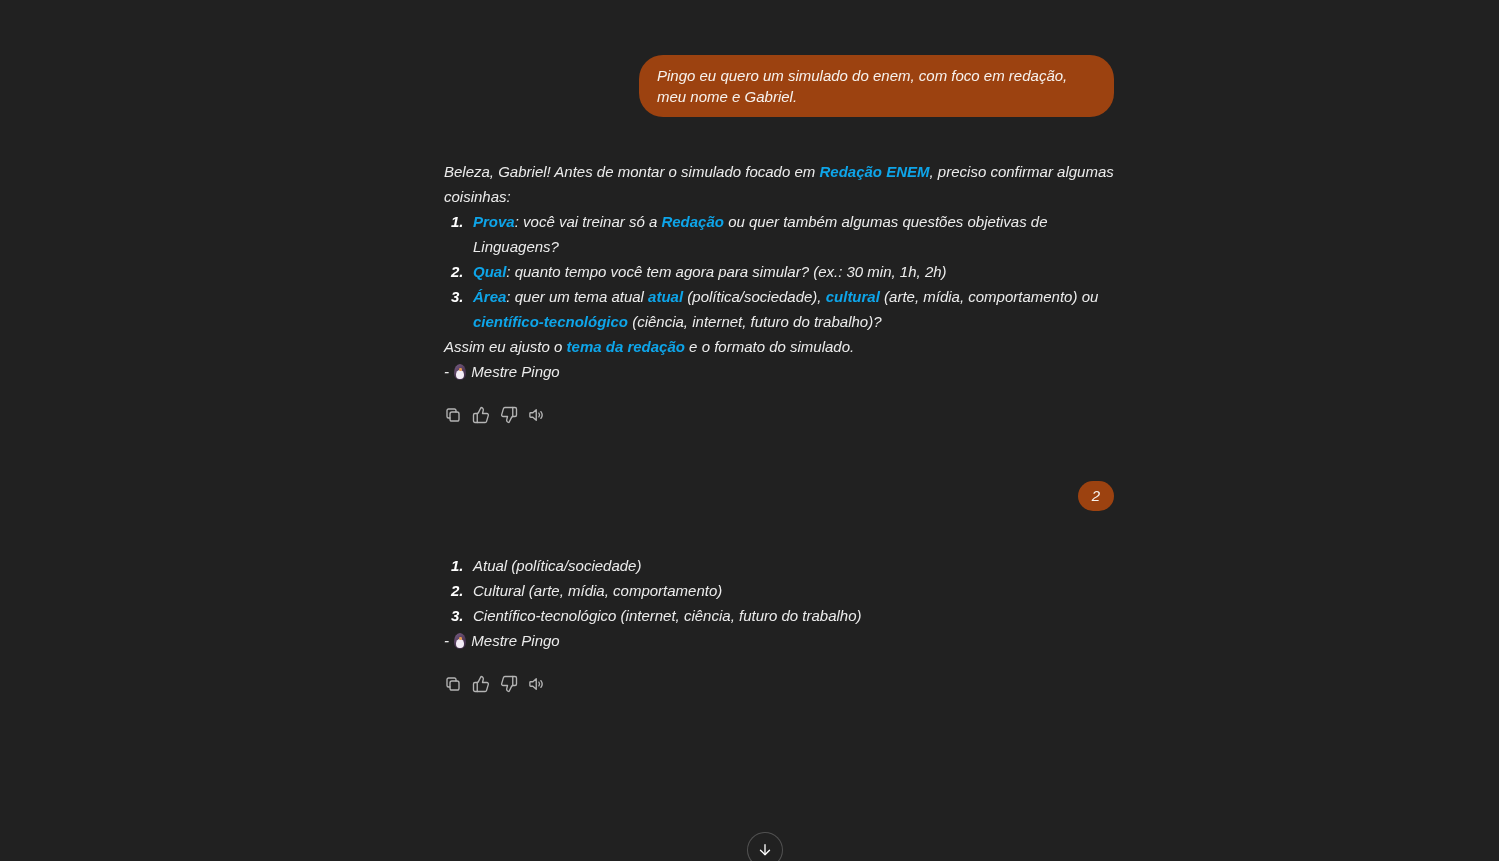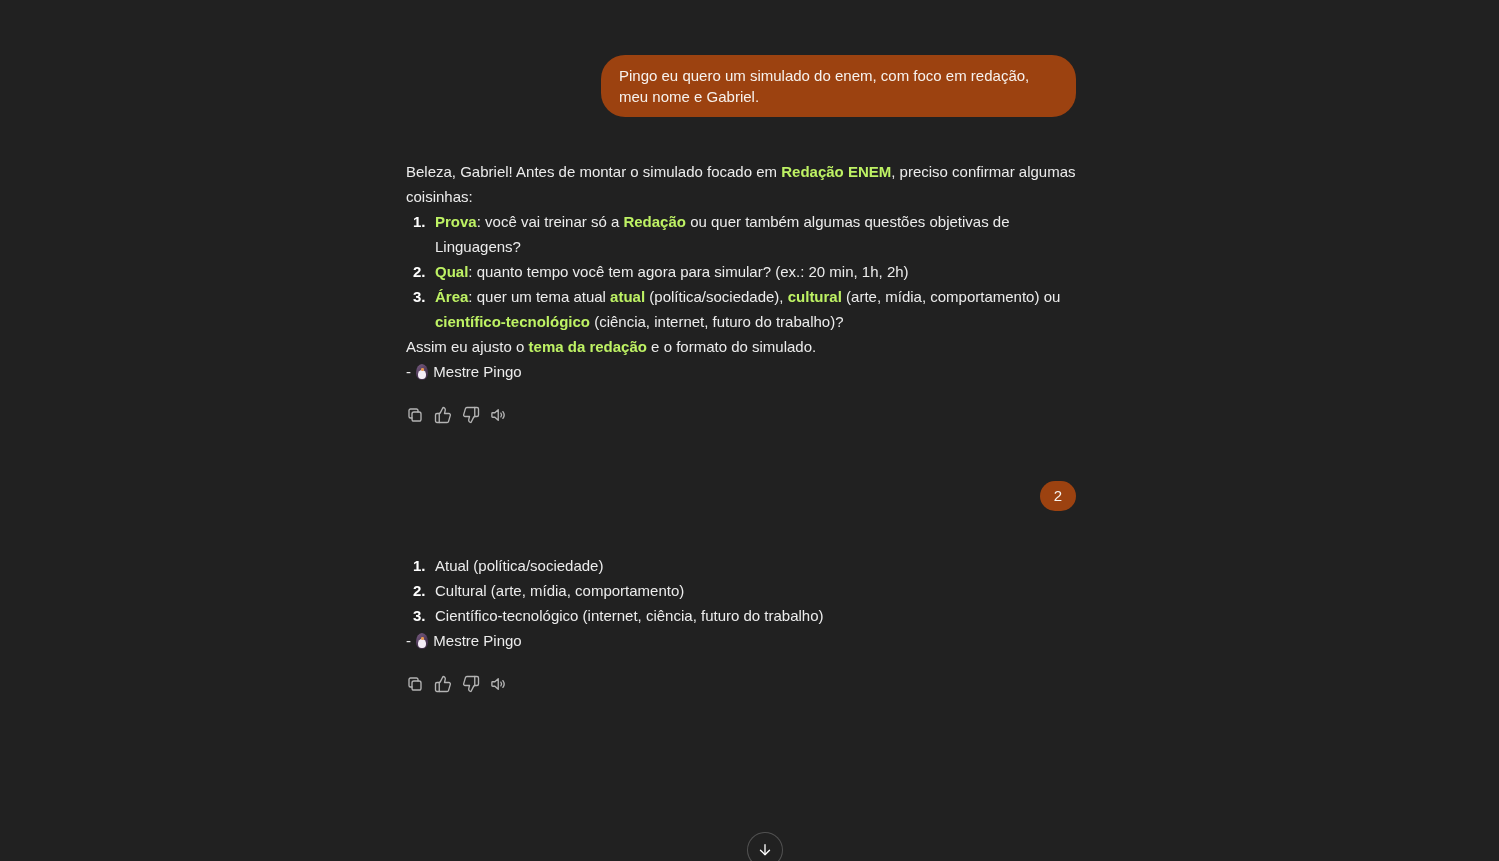--- a/index.html
+++ b/index.html
@@ -1,33 +1,33 @@
 <!DOCTYPE html>
 <html><head>
 <meta charset="utf-8">
 <style>
   html,body{margin:0;padding:0;width:1499px;height:861px;overflow:hidden;
     background:#212121;font-family:"Liberation Sans","DejaVu Sans",sans-serif;}
-  .chat-column{position:absolute;left:406px;top:0;width:670px;}
+  .chat-column{position:absolute;left:444px;top:0;width:670px;font-style:italic;}
 
   
   .user-row{display:flex;justify-content:flex-end;}
   .user-row.first{margin-top:55px;}
   .user-row.second{margin-top:57px;}
   .user-bubble{background:#9c4210;color:#f7f2ee;font-size:15px;line-height:21px;
     padding:10px 18px;border-radius:24px;max-width:475px;box-sizing:border-box;}
   .user-bubble.small{padding:5px 14px;line-height:20px;border-radius:15px;min-width:34px;
     text-align:center;}
 
   
   .assistant-msg{margin-top:42px;color:#ececec;font-size:15px;line-height:25px;}
   .assistant-msg .p{margin:0;}
   .mt4{margin-top:4px;} .mt3{margin-top:3px;} .mt6{margin-top:6px;}
   .mt13{margin-top:13px;}
-  .b{font-weight:700;color:#bef264;}
+  .b{font-weight:700;color:#0ea5e9;}
 
   
   .olist{margin:0;padding:0 0 0 7px;}
   .li{display:flex;margin:0;}
   .li .num{width:15px;margin-right:7px;font-weight:700;color:#ffffff;flex:none;}
   .li .li-body{flex:1;}
 
   
   .em-hand{color:#eda63a;font-family:"DejaVu Sans",sans-serif;}
   .em-penguin{display:inline-block;width:12px;height:16px;position:relative;
@@ -64,21 +64,21 @@
 
   <div class="assistant-msg">
     <div class="p"><span>Beleza, Gabriel! Antes de montar o simulado focado em </span><span class="b">Redação ENEM</span><span>, preciso confirmar algumas coisinhas:</span></div>
     <div class="olist mt4">
       <div class="li">
         <span class="num">1.</span>
         <span class="li-body"><span class="b">Prova</span><span>: você vai treinar só a </span><span class="b">Redação</span><span> ou quer também algumas questões objetivas de Linguagens?</span></span>
       </div>
       <div class="li">
         <span class="num">2.</span>
-        <span class="li-body"><span class="b">Qual</span><span>: quanto tempo você tem agora para simular? (ex.: 20 min, 1h, 2h)</span></span>
+        <span class="li-body"><span class="b">Qual</span><span>: quanto tempo você tem agora para simular? (ex.: 30 min, 1h, 2h)</span></span>
       </div>
       <div class="li">
         <span class="num">3.</span>
         <span class="li-body"><span class="b">Área</span><span>: quer um tema atual </span><span class="b">atual</span><span> (política/sociedade), </span><span class="b">cultural</span><span> (arte, mídia, comportamento) ou </span><span class="b">científico-tecnológico</span><span> (ciência, internet, futuro do trabalho)?</span></span>
       </div>
     </div>
     <div class="p mt6"><span>Assim eu ajusto o </span><span class="b">tema da redação</span><span> e o formato do simulado.</span></div>
     <div class="p mt13"><span>- </span><span class="em-penguin"></span><span> Mestre Pingo</span></div>
 
     <div class="actions">

